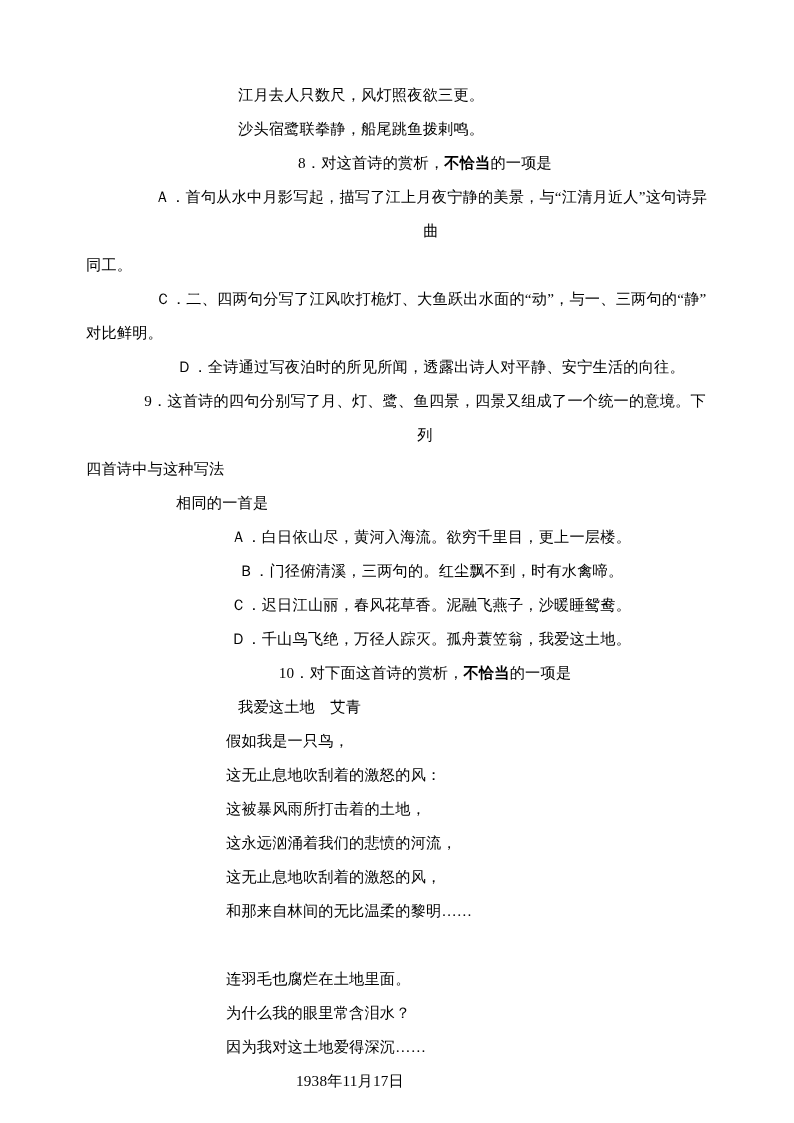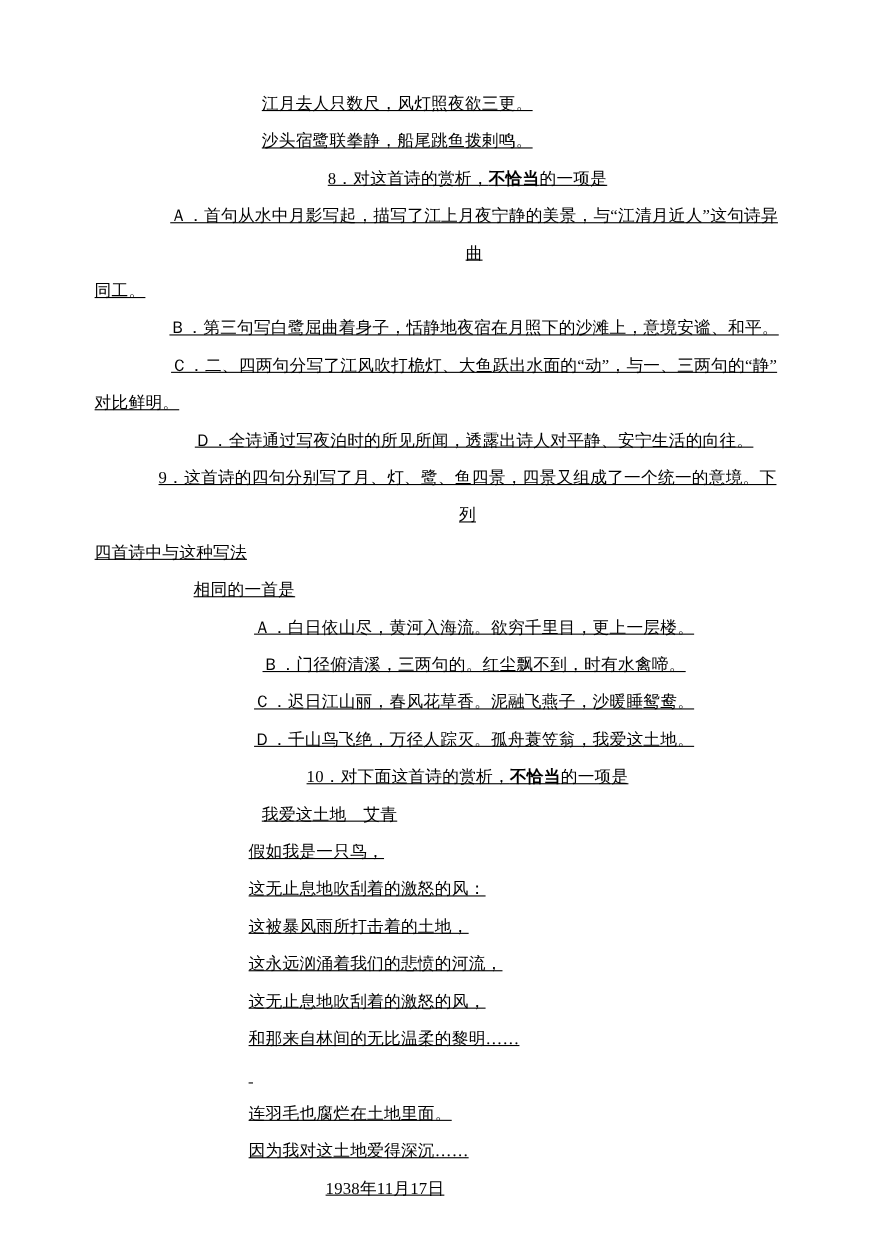--- a/index.html
+++ b/index.html
@@ -14,21 +14,20 @@
     color: #000000;
     position: relative;
     overflow: hidden;
   }
   .page {
     position: relative;
     width: 794px;
     height: 1123px;
     box-sizing: border-box;
     padding: 78px 86px 92px 86px;
-    text-decoration: underline;
   }
   .line {
     font-size: 15.2px;
     line-height: 34px;
     white-space: pre-wrap;
     letter-spacing: 0.2px;
   }
   
   .ind-poem   { padding-left: 152px; }
   .ind-num    { padding-left: 56px; text-align: center; }
@@ -46,37 +45,37 @@
 </head>
 <body>
 
 <div class="page">
   <div id="content">
       <div class="line ind-poem"><span>江月去人只数尺，风灯照夜欲三更。</span></div>
       <div class="line ind-poem"><span>沙头宿鹭联拳静，船尾跳鱼拨剌鸣。</span></div>
       <div class="line ind-num"><span>8．对这首诗的赏析，</span><span class="bold-u">不恰当</span><span>的一项是</span></div>
       <div class="line ind-opt"><span>Ａ．首句从水中月影写起，描写了江上月夜宁静的美景，与“江清月近人”这句诗异曲</span></div>
       <div class="line ind-none"><span>同工。</span></div>
-      <div class="line ind-opt"><span>Ｂ．第三句写白鹭屈曲着身子，恬静地夜宿在月照下的沙滩上，意境安谧、和平。</span></div>
       <div class="line ind-opt"><span>Ｃ．二、四两句分写了江风吹打桅灯、大鱼跃出水面的“动”，与一、三两句的“静”</span></div>
       <div class="line ind-none"><span>对比鲜明。</span></div>
       <div class="line ind-opt"><span>Ｄ．全诗通过写夜泊时的所见所闻，透露出诗人对平静、安宁生活的向往。</span></div>
       <div class="line ind-num"><span>9．这首诗的四句分别写了月、灯、鹭、鱼四景，四景又组成了一个统一的意境。下列</span></div>
       <div class="line ind-none"><span>四首诗中与这种写法</span></div>
       <div class="line ind-sub"><span>相同的一首是</span></div>
       <div class="line ind-opt"><span>Ａ．白日依山尽，黄河入海流。欲穷千里目，更上一层楼。</span></div>
       <div class="line ind-opt"><span>Ｂ．门径俯清溪，三两句的。红尘飘不到，时有水禽啼。</span></div>
       <div class="line ind-opt"><span>Ｃ．迟日江山丽，春风花草香。泥融飞燕子，沙暖睡鸳鸯。</span></div>
       <div class="line ind-opt"><span>Ｄ．千山鸟飞绝，万径人踪灭。孤舟蓑笠翁，我爱这土地。</span></div>
       <div class="line ind-num"><span>10．对下面这首诗的赏析，</span><span class="bold-u">不恰当</span><span>的一项是</span></div>
       <div class="line ind-title"><span>我爱这土地　艾青</span></div>
       <div class="line ind-poem2"><span>假如我是一只鸟，</span></div>
       <div class="line ind-poem2"><span>这无止息地吹刮着的激怒的风：</span></div>
       <div class="line ind-poem2"><span>这被暴风雨所打击着的土地，</span></div>
       <div class="line ind-poem2"><span>这永远汹涌着我们的悲愤的河流，</span></div>
       <div class="line ind-poem2"><span>这无止息地吹刮着的激怒的风，</span></div>
       <div class="line ind-poem2"><span>和那来自林间的无比温柔的黎明……</span></div>
       <div class="line ind-poem2">&nbsp;</div>
       <div class="line ind-poem2"><span>连羽毛也腐烂在土地里面。</span></div>
+      <div class="line ind-poem2"><span>为什么我的眼里常含泪水？</span></div>
       <div class="line ind-poem2"><span>因为我对这土地爱得深沉……</span></div>
       <div class="line ind-date"><span>1938年11月17日</span></div>
     </div>
 </div>
 
 </body></html>

